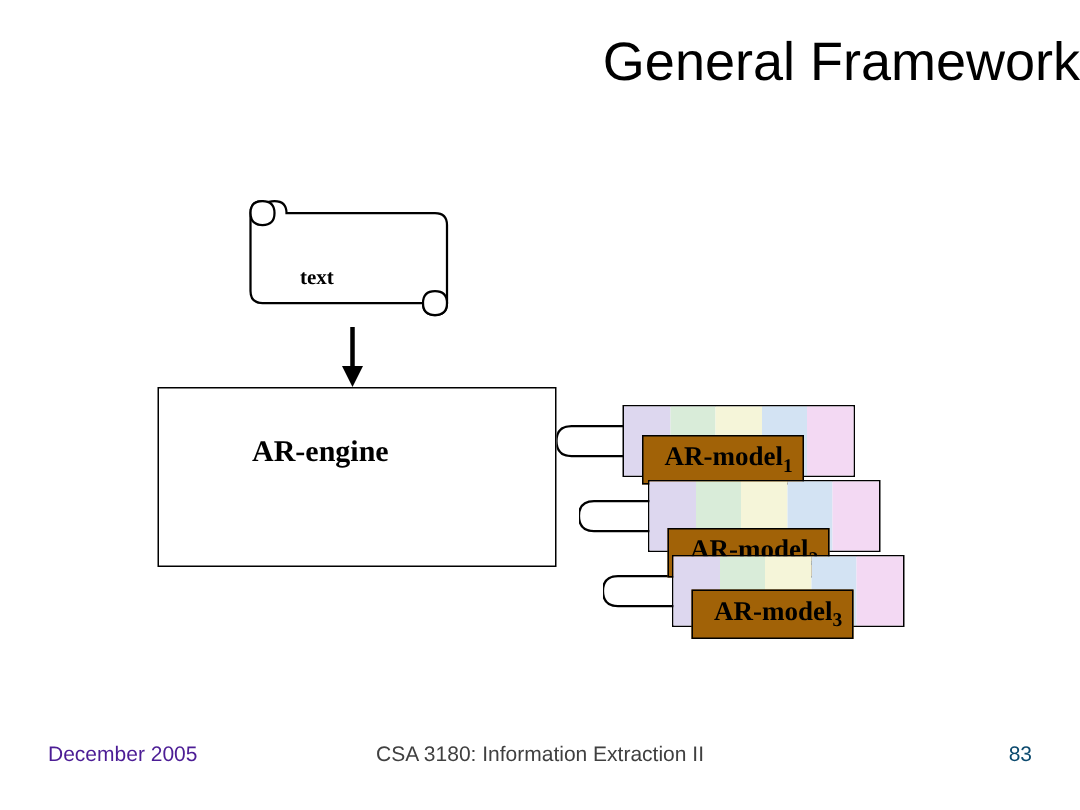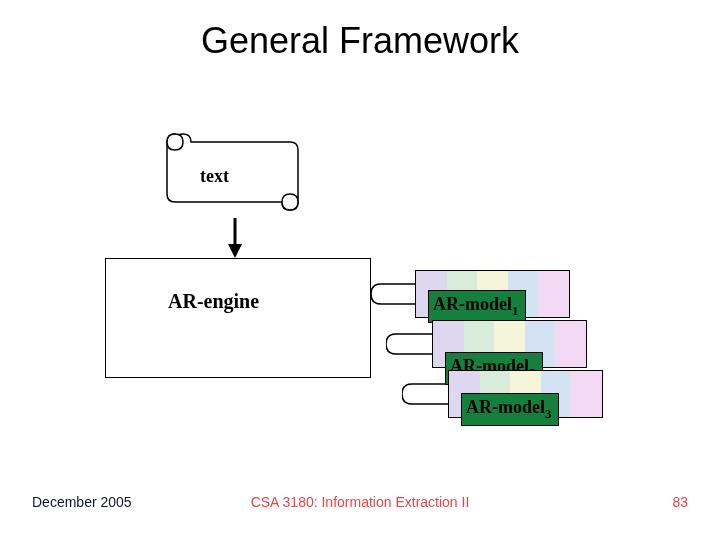--- a/index.html
+++ b/index.html
@@ -1,37 +1,37 @@
 <!DOCTYPE html>
 <html><head>
 <meta charset="utf-8">
 <style>
   * { margin: 0; padding: 0; box-sizing: border-box; }
   body { width: 720px; height: 540px; background: #ffffff; font-family: Arial, Helvetica, sans-serif; position: relative; }
-  .title { position: absolute; top: 20px; left: 0; right: 0; text-align: center; font-size: 36px; font-weight: normal; color: #000; }
+  .title { position: absolute; top: 20px; left: 0; right: 0; text-align: right; font-size: 36px; font-weight: normal; color: #000; }
   .scroll { position: absolute; left: 165px; top: 130px; width: 140px; height: 85px; }
   .scroll svg { width: 100%; height: 100%; }
-  .scroll-label { position: absolute; left: 200px; top: 166px; font-family: 'Times New Roman', serif; font-size: 18px; font-weight: bold; color: #000; }
+  .scroll-label { position: absolute; left: 200px; top: 178px; font-family: 'Times New Roman', serif; font-size: 14px; font-weight: bold; color: #000; }
   .arrow-down { position: absolute; left: 225px; top: 218px; }
   .engine-box { position: absolute; left: 105px; top: 258px; width: 266px; height: 120px; background: #fff; border: 1.5px solid #000; }
   .engine-label { position: absolute; left: 168px; top: 290px; font-family: 'Times New Roman', serif; font-size: 20px; font-weight: bold; color: #000000; }
   .connector { position: absolute; }
   .model-box { position: absolute; width: 155px; height: 48px; border: 1.5px solid #000; }
   .model-stripes { display: flex; width: 100%; height: 100%; }
   .model-stripes div { flex: 1; height: 100%; }
   .s1 { background: #ddd7ef; }
   .s2 { background: #d9ecd9; }
   .s3 { background: #f5f5d9; }
   .s4 { background: #d3e3f3; }
   .s5 { background: #f3d9f3; }
-  .model-label-box { position: absolute; background: #15803d; border: 1.5px solid #000; padding: 3px 6px 3px 4px; font-family: 'Times New Roman', serif; font-size: 18px; font-weight: bold; white-space: nowrap; }
+  .model-label-box { position: absolute; background: #a16207; border: 1.5px solid #000; padding: 3px 6px 3px 14px; font-family: 'Times New Roman', serif; font-size: 18px; font-weight: bold; white-space: nowrap; }
   .model-label-box sub { font-size: 13px; }
-  .footer-left { position: absolute; left: 32px; bottom: 30px; font-size: 14px; color: #0f172a; }
-  .footer-center { position: absolute; left: 0; right: 0; bottom: 30px; text-align: center; font-size: 14px; color: #ef4444; }
-  .footer-right { position: absolute; right: 32px; bottom: 30px; font-size: 14px; color: #ef4444; }
+  .footer-left { position: absolute; left: 32px; bottom: 30px; font-size: 14px; color: #4c1d95; }
+  .footer-center { position: absolute; left: 0; right: 0; bottom: 30px; text-align: center; font-size: 14px; color: #404040; }
+  .footer-right { position: absolute; right: 32px; bottom: 30px; font-size: 14px; color: #0c4a6e; }
 </style>
 </head>
 <body>
 
 <div class="title">General Framework</div>
 
 <div class="scroll">
   <svg viewBox="0 0 140 85">
     <path d="M 10 12
              Q 10 4 18 4

